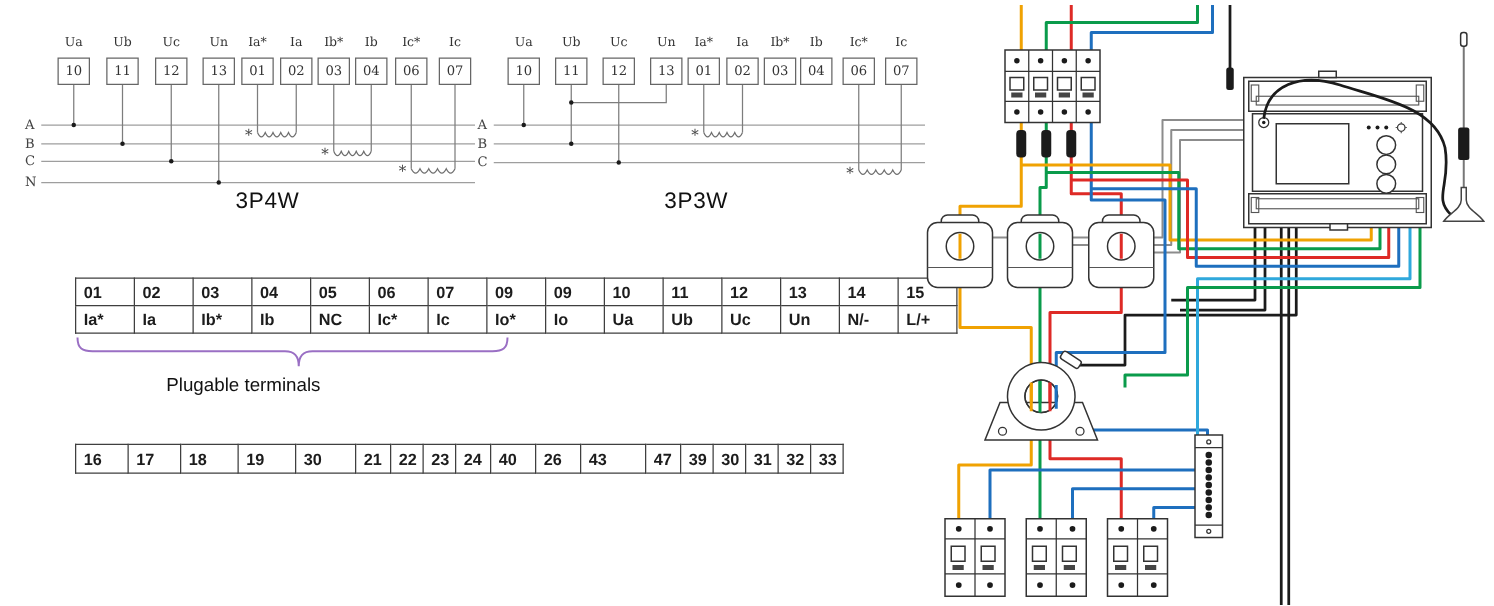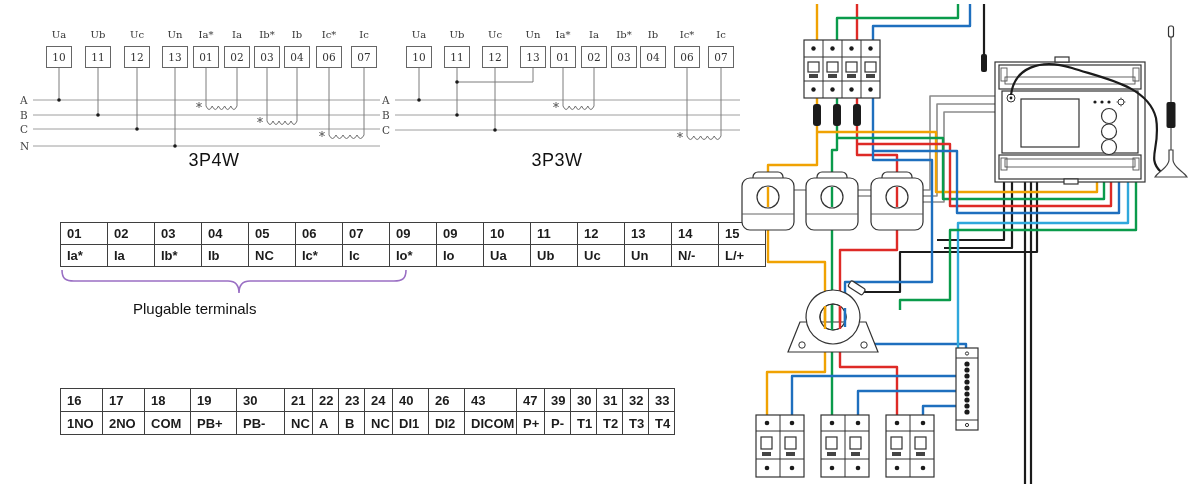--- a/index.html
+++ b/index.html
@@ -14,21 +14,21 @@
         font-size:10.5px;color:#333;background:#fff;}
   .buslabel{position:absolute;width:12px;height:12px;font-family:"DejaVu Serif",serif;
             font-size:10.5px;color:#444;}
   .diagtitle{position:absolute;width:110px;text-align:center;font-size:18px;
              letter-spacing:.5px;color:#111;}
   
   table{border-collapse:collapse;position:absolute;table-layout:fixed;background:#fff;}
   td{border:1.4px solid var(--table_border,#3f3f3f);font-size:13px;font-weight:600;
      color:#1c1c1c;padding:0 0 0 6px;white-space:nowrap;overflow:hidden;}
   #t1{left:60px;top:222px;}  #t1 td{width:40px;height:21px;}
-  #t2{left:60px;top:388px;padding-left:35px;}  #t2 td{height:22px;}
+  #t2{left:60px;top:355px;padding-left:35px;}  #t2 td{height:22px;}
   #t2 .grp{text-align:center;padding:0;font-size:13.5px;}
   .plug-label{position:absolute;left:133px;top:300px;font-size:15px;color:#111;}
   
   .wire{fill:none;stroke-width:2.4;stroke-linejoin:round;}
   .wy{stroke:var(--wire_yellow,#F0A202);} .wgn{stroke:var(--wire_green,#0A9B4B);}
   .wr{stroke:var(--wire_red,#DE2A26);}    .wb{stroke:var(--wire_blue,#1E6FBE);}
   .wc{stroke:var(--wire_cyan,#2FA8DC);}   .wg{stroke:var(--wire_grey,#8C8C8C);stroke-width:1.6;}
   .wk{stroke:var(--wire_black,#1B1B1B);stroke-width:2.2;}
   .comp{fill:#fff;stroke:#333;stroke-width:1.2;}
   .cl{stroke:#333;stroke-width:1;fill:none;}
@@ -237,40 +237,20 @@
       <td>40</td>
       <td>26</td>
       <td>43</td>
       <td>47</td>
       <td>39</td>
       <td>30</td>
       <td>31</td>
       <td>32</td>
       <td>33</td>
     </tr>
-    <tr>
-      <td>1NO</td>
-      <td>2NO</td>
-      <td>COM</td>
-      <td>PB+</td>
-      <td>PB-</td>
-      <td>NC</td>
-      <td>A</td>
-      <td>B</td>
-      <td>NC</td>
-      <td>DI1</td>
-      <td>DI2</td>
-      <td>DICOM</td>
-      <td>P+</td>
-      <td>P-</td>
-      <td>T1</td>
-      <td>T2</td>
-      <td>T3</td>
-      <td>T4</td>
-    </tr>
   </tbody>
     </table>
 
   <svg style="left:740px;top:0" width="455" height="485" viewBox="0 0 455 485">
 
     <g>
       <path class="wire wg" d="M54,190 H190 V96 H256"></path>
       <path class="wire wg" d="M118,196 H197 V104 H256"></path>
       <path class="wire wg" d="M183,202 H204 V112 H256"></path>
     </g>

